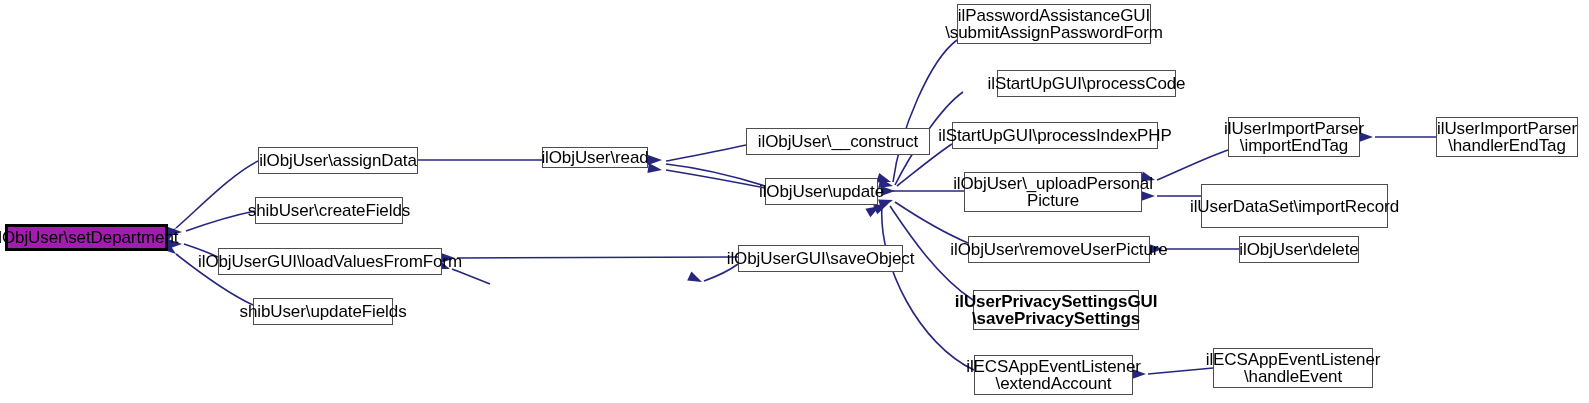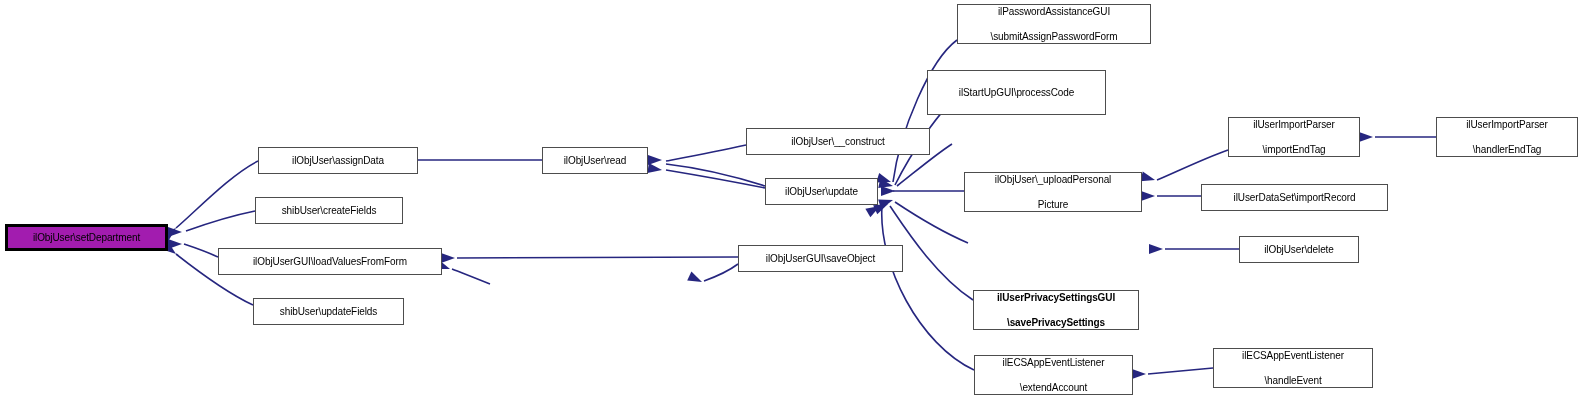--- a/index.html
+++ b/index.html
@@ -25,22 +25,22 @@
   .node {
     position: absolute;
     box-sizing: border-box;
     display: flex;
     align-items: center;
     justify-content: center;
     text-align: center;
     border: 1px solid #4d4d4d;
     background: #ffffff;
     color: #000000;
-    font-size: 10px;
-    line-height: 25px;
+    font-size: 17px;
+    line-height: 17px;
     letter-spacing: -0.1px;
     white-space: pre-line;
     z-index: 2;
     padding: 0 15px;
   }
   .node.root {
     background: #a21caf;
     border: 3px solid #000000;
   }
   .edge {
@@ -101,35 +101,37 @@
       <polygon points="0,0 -14,-5 -14,5" class="arrow" fill="#26267f" transform="translate(1155,180) rotate(15)"></polygon>
       <polygon points="0,0 -14,-5 -14,5" class="arrow" fill="#26267f" transform="translate(1155,196) rotate(0)"></polygon>
       <polygon points="0,0 -14,-5 -14,5" class="arrow" fill="#26267f" transform="translate(1163,249) rotate(0)"></polygon>
       <polygon points="0,0 -14,-5 -14,5" class="arrow" fill="#26267f" transform="translate(1373,137) rotate(0)"></polygon>
       <polygon points="0,0 -14,-5 -14,5" class="arrow" fill="#26267f" transform="translate(1146,374) rotate(0)"></polygon>
     </svg>
 <div class="node root" style="left: 5px; top: 224px; width: 163px; height: 27px;">ilObjUser\setDepartment</div>
     <div class="node" style="left: 258px; top: 147px; width: 160px; height: 27px;">ilObjUser\assignData</div>
     <div class="node" style="left: 255px; top: 197px; width: 148px; height: 27px;">shibUser\createFields</div>
     <div class="node" style="left: 218px; top: 248px; width: 224px; height: 27px;">ilObjUserGUI\loadValuesFromForm</div>
-    <div class="node" style="left: 253px; top: 298px; width: 151px; height: 27px;">shibUser\updateFields</div>
-    <div class="node" style="left: 542px; top: 147px; width: 106px; height: 27px;">ilObjUser\read</div>
+    <div class="node" style="left: 253px; top: 298px; width: 140px; height: 27px;">shibUser\updateFields</div>
+    <div class="node" style="left: 542px; top: 147px; width: 106px; height: 21px;">ilObjUser\read</div>
     <div class="node" style="left: 746px; top: 128px; width: 184px; height: 27px;">ilObjUser\__construct</div>
     <div class="node" style="left: 765px; top: 178px; width: 113px; height: 27px;">ilObjUser\update</div>
     <div class="node" style="left: 738px; top: 245px; width: 165px; height: 27px;">ilObjUserGUI\saveObject</div>
     <div class="node" style="left: 957px; top: 4px; width: 194px; height: 40px;">ilPasswordAssistanceGUI
 \submitAssignPasswordForm</div>
-    <div class="node" style="left: 927px; top: 70px; width: 179px; height: 45px;">ilStartUpGUI\processCode</div>
+    <div class="node" style="left: 997px; top: 70px; width: 179px; height: 27px;">ilStartUpGUI\processCode</div>
+    <div class="node" style="left: 952px; top: 122px; width: 206px; height: 27px;">ilStartUpGUI\processIndexPHP</div>
     <div class="node" style="left: 964px; top: 172px; width: 178px; height: 40px;">ilObjUser\_uploadPersonal
 Picture</div>
+    <div class="node" style="left: 968px; top: 236px; width: 182px; height: 27px;">ilObjUser\removeUserPicture</div>
     <div class="node" style="left: 973px; top: 290px; width: 166px; height: 40px; font-weight: bold;">ilUserPrivacySettingsGUI
 \savePrivacySettings</div>
     <div class="node" style="left: 974px; top: 355px; width: 159px; height: 40px;">ilECSAppEventListener
 \extendAccount</div>
     <div class="node" style="left: 1228px; top: 117px; width: 132px; height: 40px;">ilUserImportParser
 \importEndTag</div>
-    <div class="node" style="left: 1201px; top: 184px; width: 187px; height: 27px;">ilUserDataSet\importRecord</div>
+    <div class="node" style="left: 1201px; top: 184px; width: 187px; height: 44px;">ilUserDataSet\importRecord</div>
     <div class="node" style="left: 1239px; top: 236px; width: 120px; height: 27px;">ilObjUser\delete</div>
     <div class="node" style="left: 1436px; top: 117px; width: 142px; height: 40px;">ilUserImportParser
 \handlerEndTag</div>
     <div class="node" style="left: 1213px; top: 348px; width: 160px; height: 40px;">ilECSAppEventListener
 \handleEvent</div>
   </div>
 
 </body></html>

